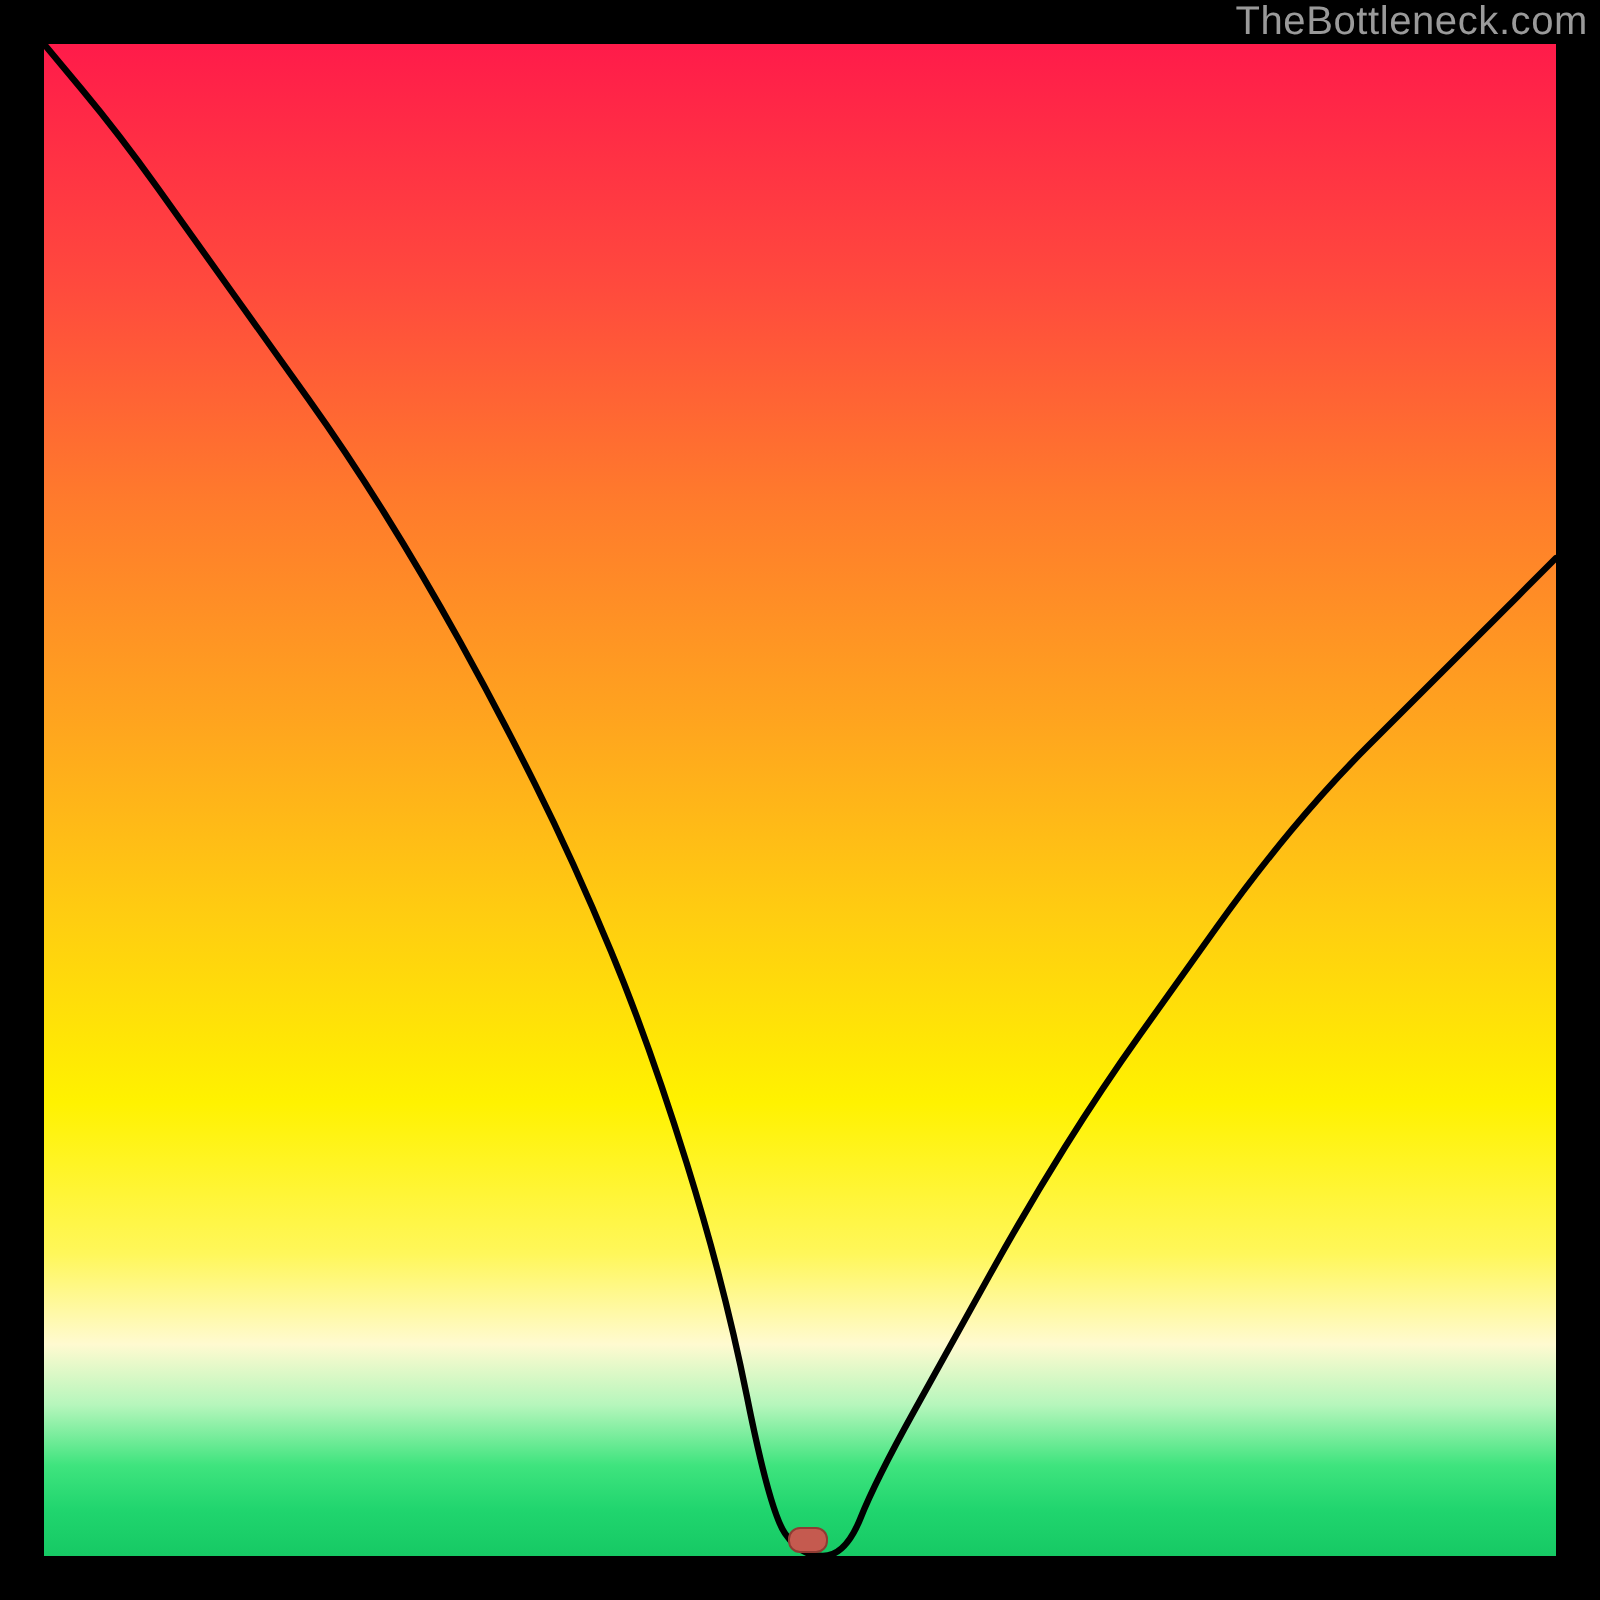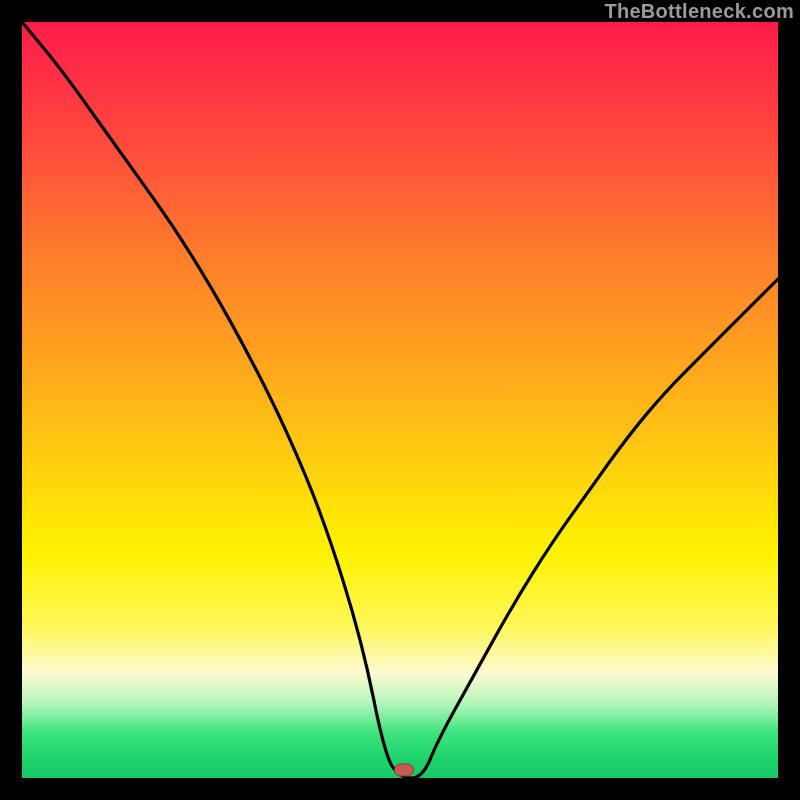--- a/index.html
+++ b/index.html
@@ -56,21 +56,21 @@
     transform: translate(-50%, -50%);
     background: #c55a4f;
     border: 1.5px solid #8f3b33;
   }
   .watermark {
     position: absolute;
     top: 0;
     right: 6px;
     color: #9a9a9a;
     font-size: 20px;
-    font-weight: 700;
+    font-weight: 400;
     letter-spacing: 0.3px;
   }
 </style>
 </head>
 <body>
 
 <div class="stage">
   <div class="watermark">TheBottleneck.com</div>
 
   <div class="plot-frame">

